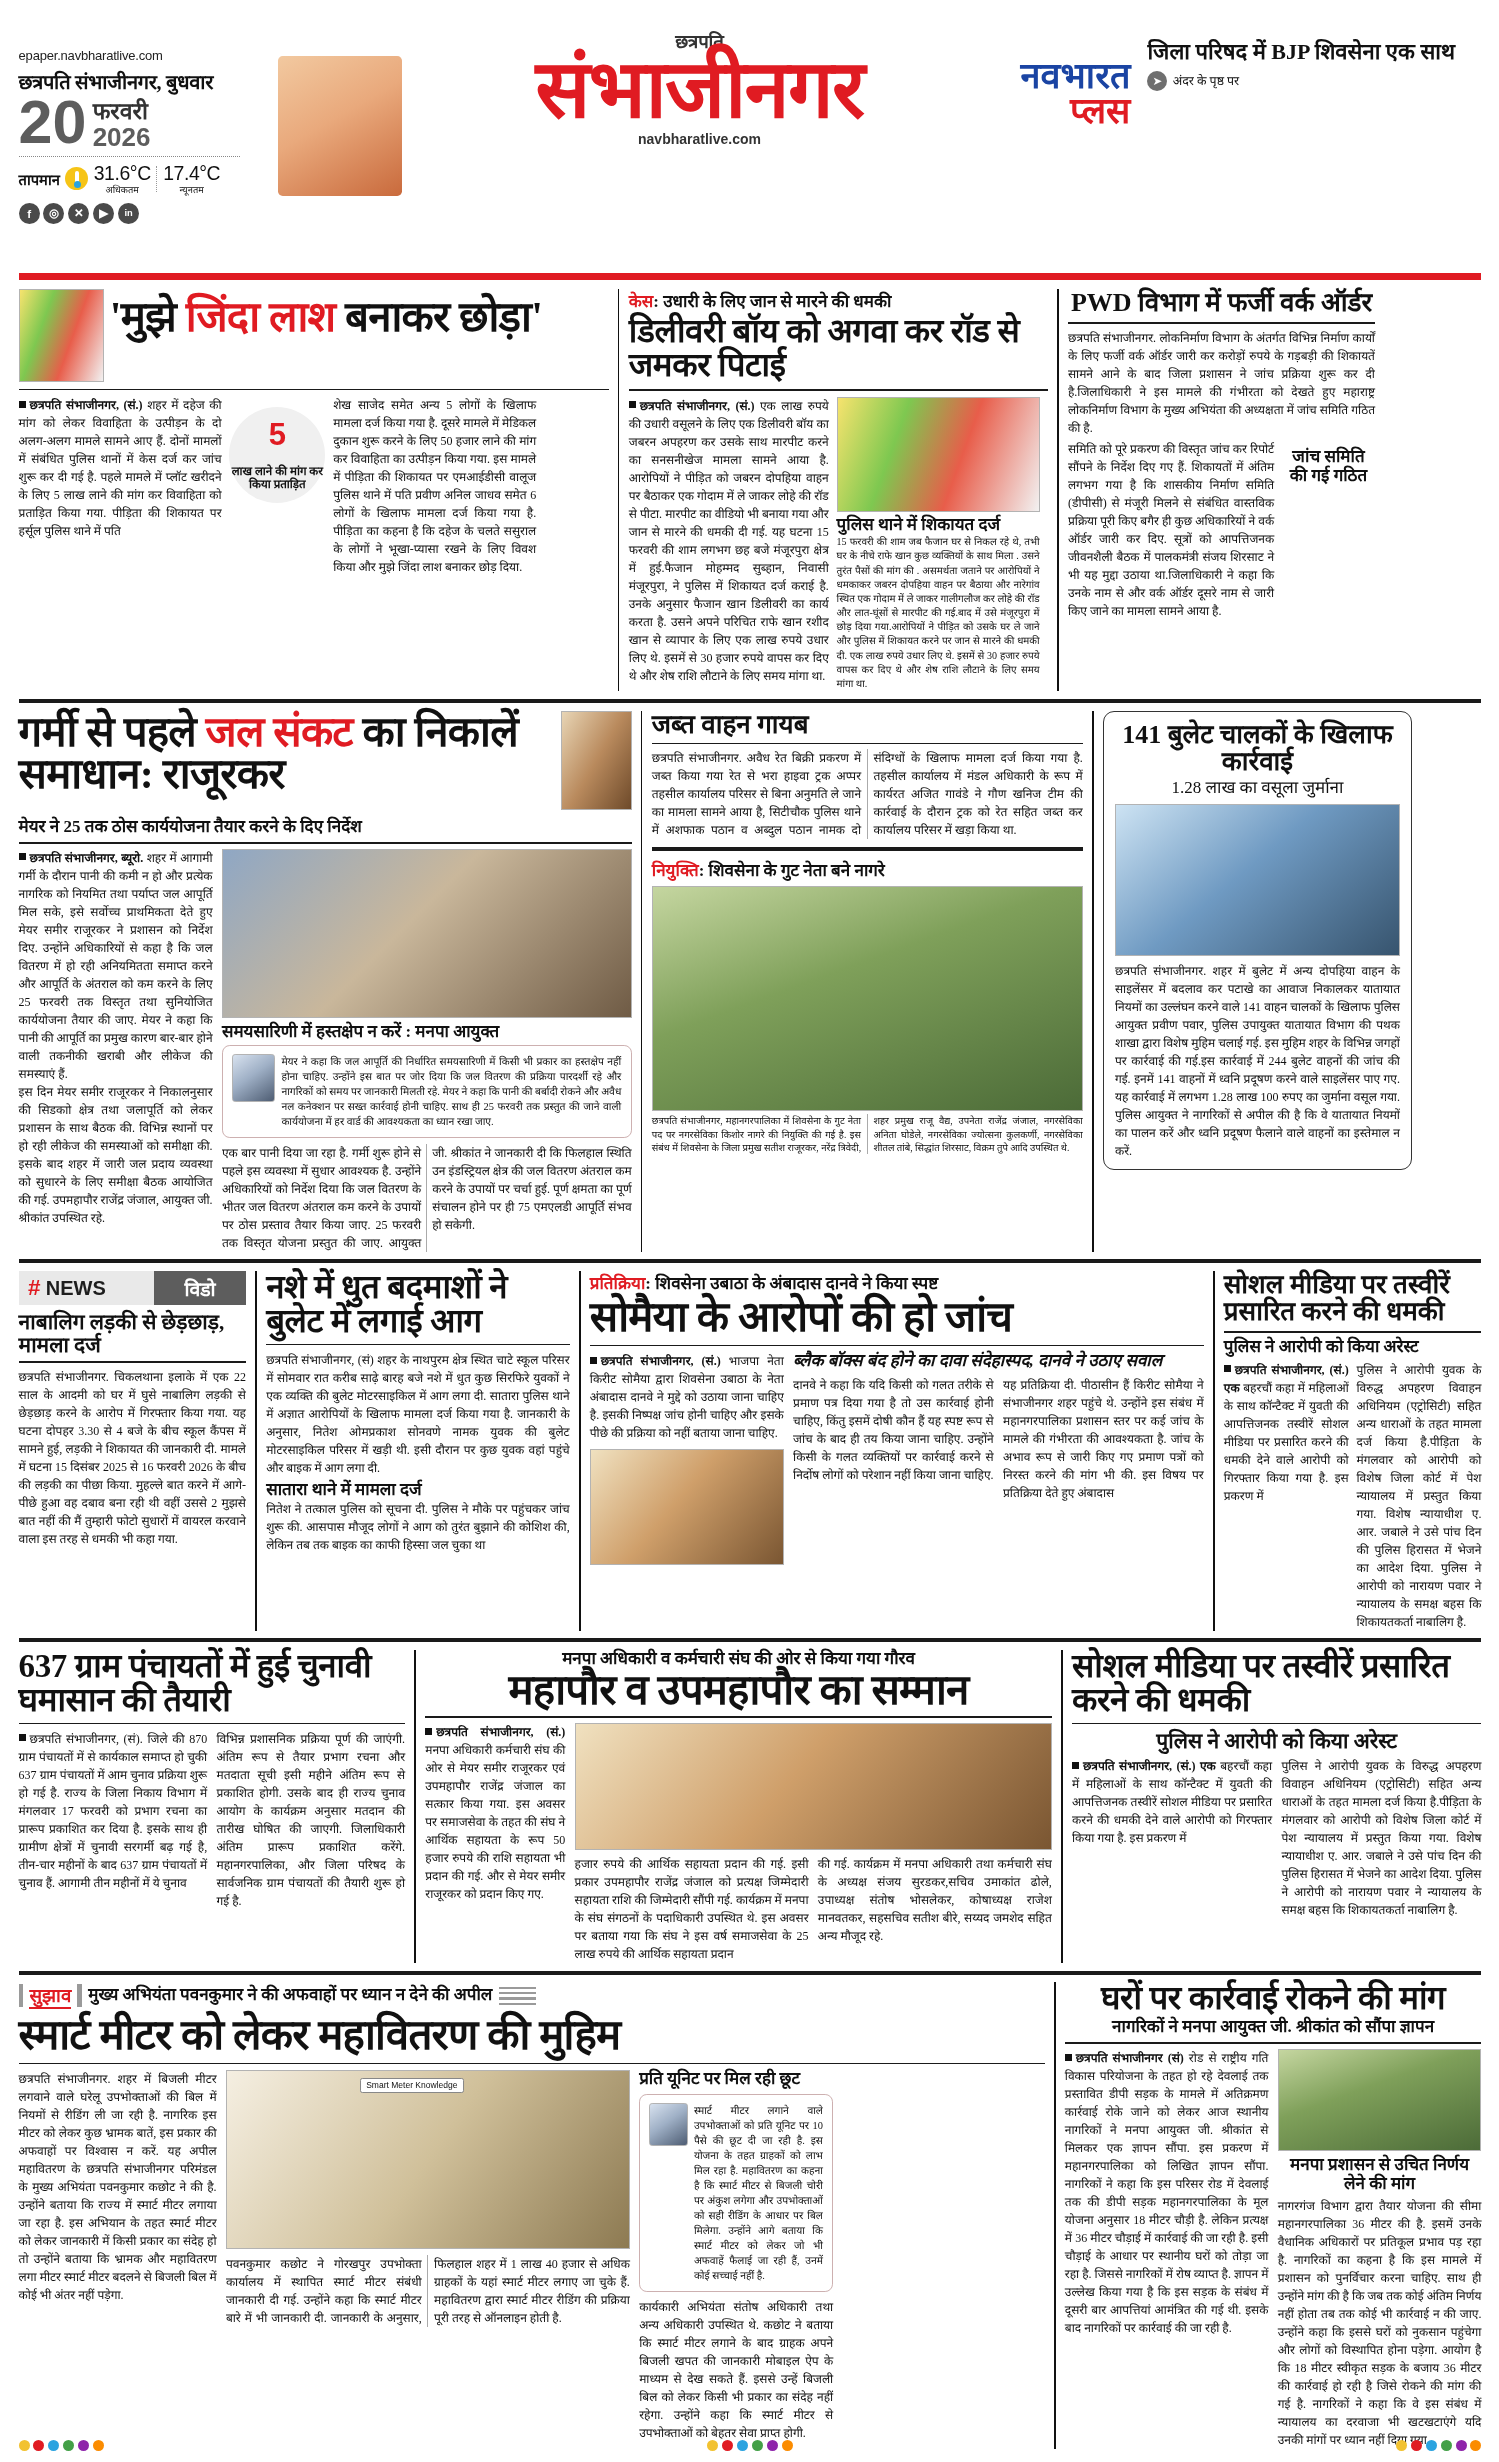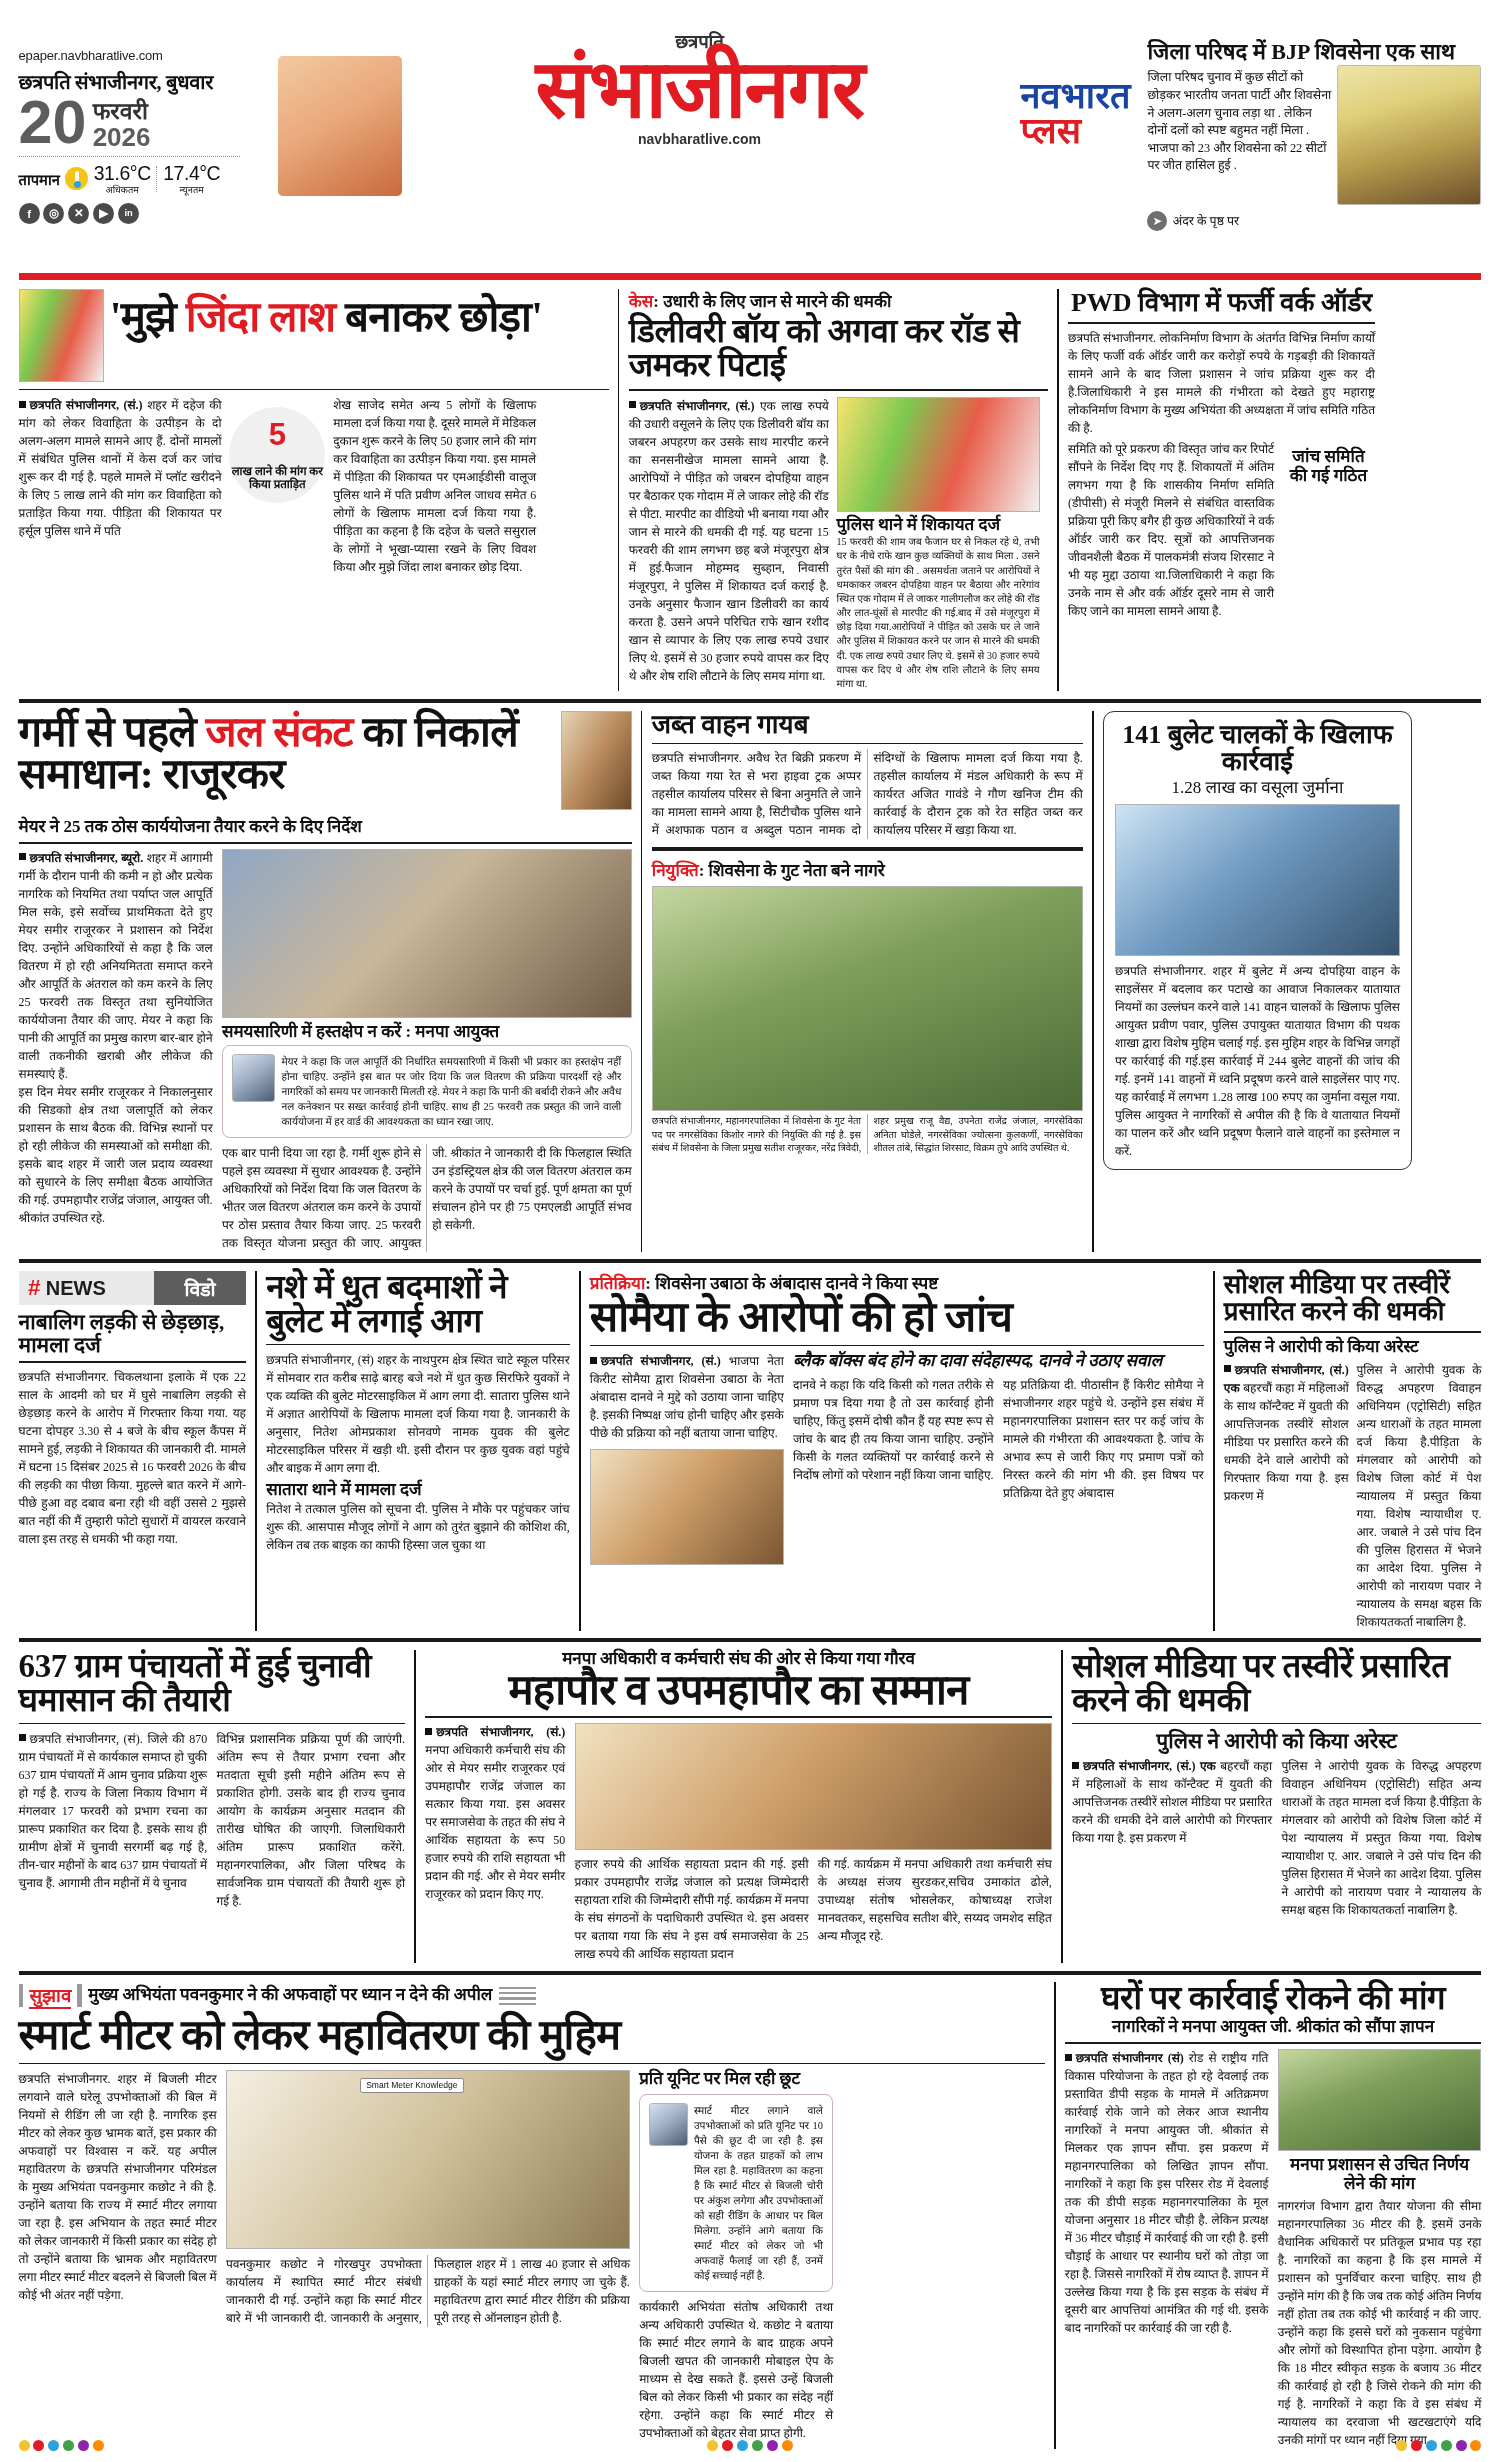--- a/index.html
+++ b/index.html
@@ -43,21 +43,21 @@
   .tempsub { font-size:9.3px; display:block; text-align:center; margin-top:-2.3px;}
   .tempsep { width:1.6px; height:26px; border-left:1.6px dotted #999; }
   .social { display:flex; gap:3.9px; margin-top:7px;}
   .sic { width:21px; height:21px; border-radius:50%; background:#4a4a4a; color:#fff; font-family:"Liberation Sans", sans-serif;
          font-size:11.6px; font-weight:bold; display:flex; align-items:center; justify-content:center;}
 
   .mh-center { flex:1; text-align:center; position:relative; padding-top:11px;}
   .logo-title { font-size:81px; font-weight:bold; color:#e01b22; line-height:.92; letter-spacing:-1.6px; white-space:nowrap;}
   .logo-small { font-size:18.6px; font-weight:bold; color:#333; letter-spacing:-0.2px;}
   .logo-tag { font-family:"Liberation Sans", sans-serif; font-size:14px; color:#333; font-weight:bold; margin-top:3.1px;}
-  .navbharat { position:absolute; right:17px; top:62px; text-align:left;}
+  .navbharat { position:absolute; right:17px; top:42px; text-align:right;}
   .nb1 { font-size:36px; font-weight:bold; color:#1a44a3; line-height:.95;}
   .nb2 { font-size:36px; font-weight:bold; color:#e01b22; line-height:1;}
   .mh-face { position:absolute; left:26px; top:39px; width:124px; height:140px;
              background:linear-gradient(150deg,#f2c9a0 0%,#e9a97c 45%,#c96a3c 100%); border-radius:4.7px;}
 
   .mh-right { width:334px; padding-top:23px;}
   .mh-r-head { font-size:22px; font-weight:bold; line-height:1.12; }
   .mh-r-body { font-size:12.4px; line-height:1.42; margin-top:4.7px; }
   .mh-r-inner { display:flex; gap:6.2px;}
   .gatephoto { width:144px; height:140px; flex:none; border:0.8px solid #bbb;
@@ -163,24 +163,20 @@
       <div class="logo-title">संभाजीनगर</div>
       <div class="logo-tag">navbharatlive.com</div>
       <div class="navbharat">
         <div class="nb1">नवभारत</div>
         <div class="nb2">प्लस</div>
       </div>
     </div>
 
     <div class="mh-right">
       <div class="mh-r-head">जिला परिषद में BJP शिवसेना एक साथ</div>
-      <div class="mh-r-inner">
-        <div class="mh-r-body">जिला परिषद चुनाव में कुछ सीटों को छोड़कर भारतीय जनता पार्टी और शिवसेना ने अलग-अलग चुनाव लड़ा था . लेकिन दोनों दलों को स्पष्ट बहुमत नहीं मिला . भाजपा को 23 और शिवसेना को 22 सीटों पर जीत हासिल हुई .</div>
-        <div class="gatephoto"></div>
-      </div>
       <div class="inside">
         <div class="arrowcirc">➤</div>
         <span>अंदर के पृष्ठ पर</span>
       </div>
     </div>
   </div>
 
   <div class="hr-red"></div>
   <div style="height:4.7px"></div>
 

